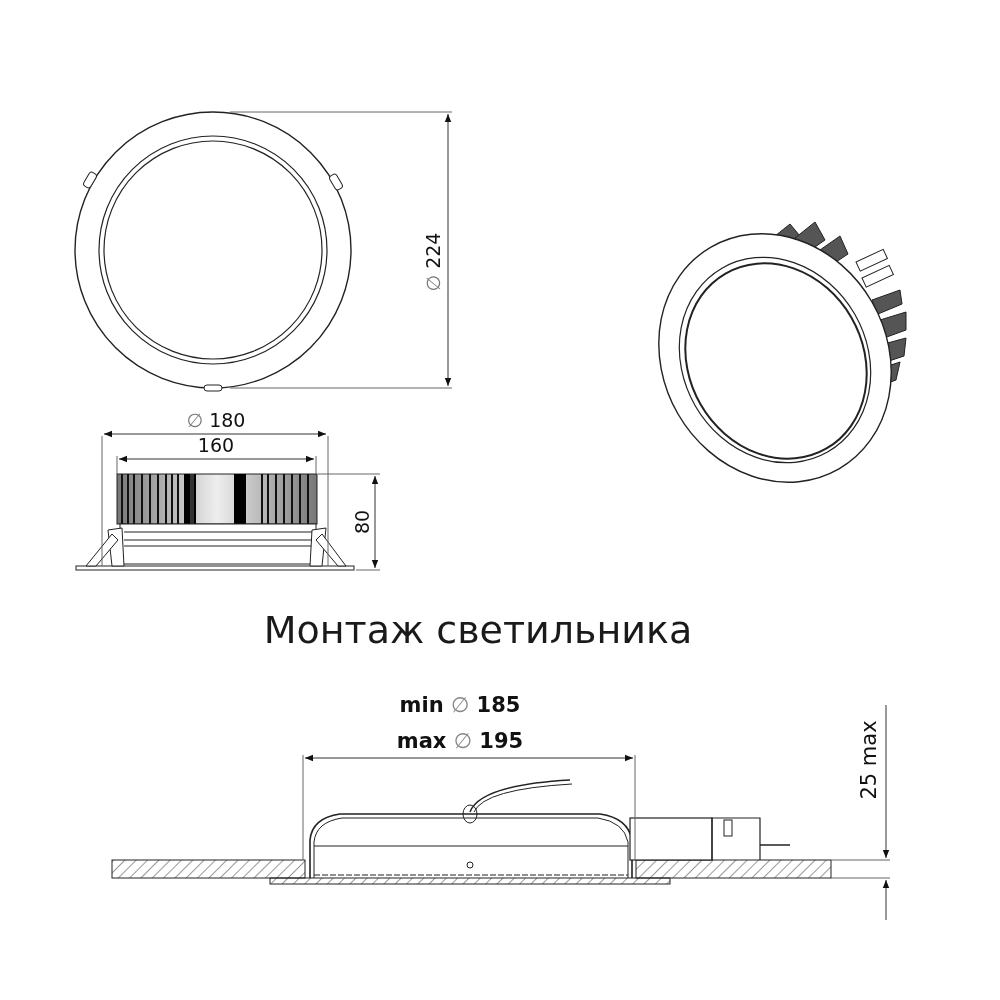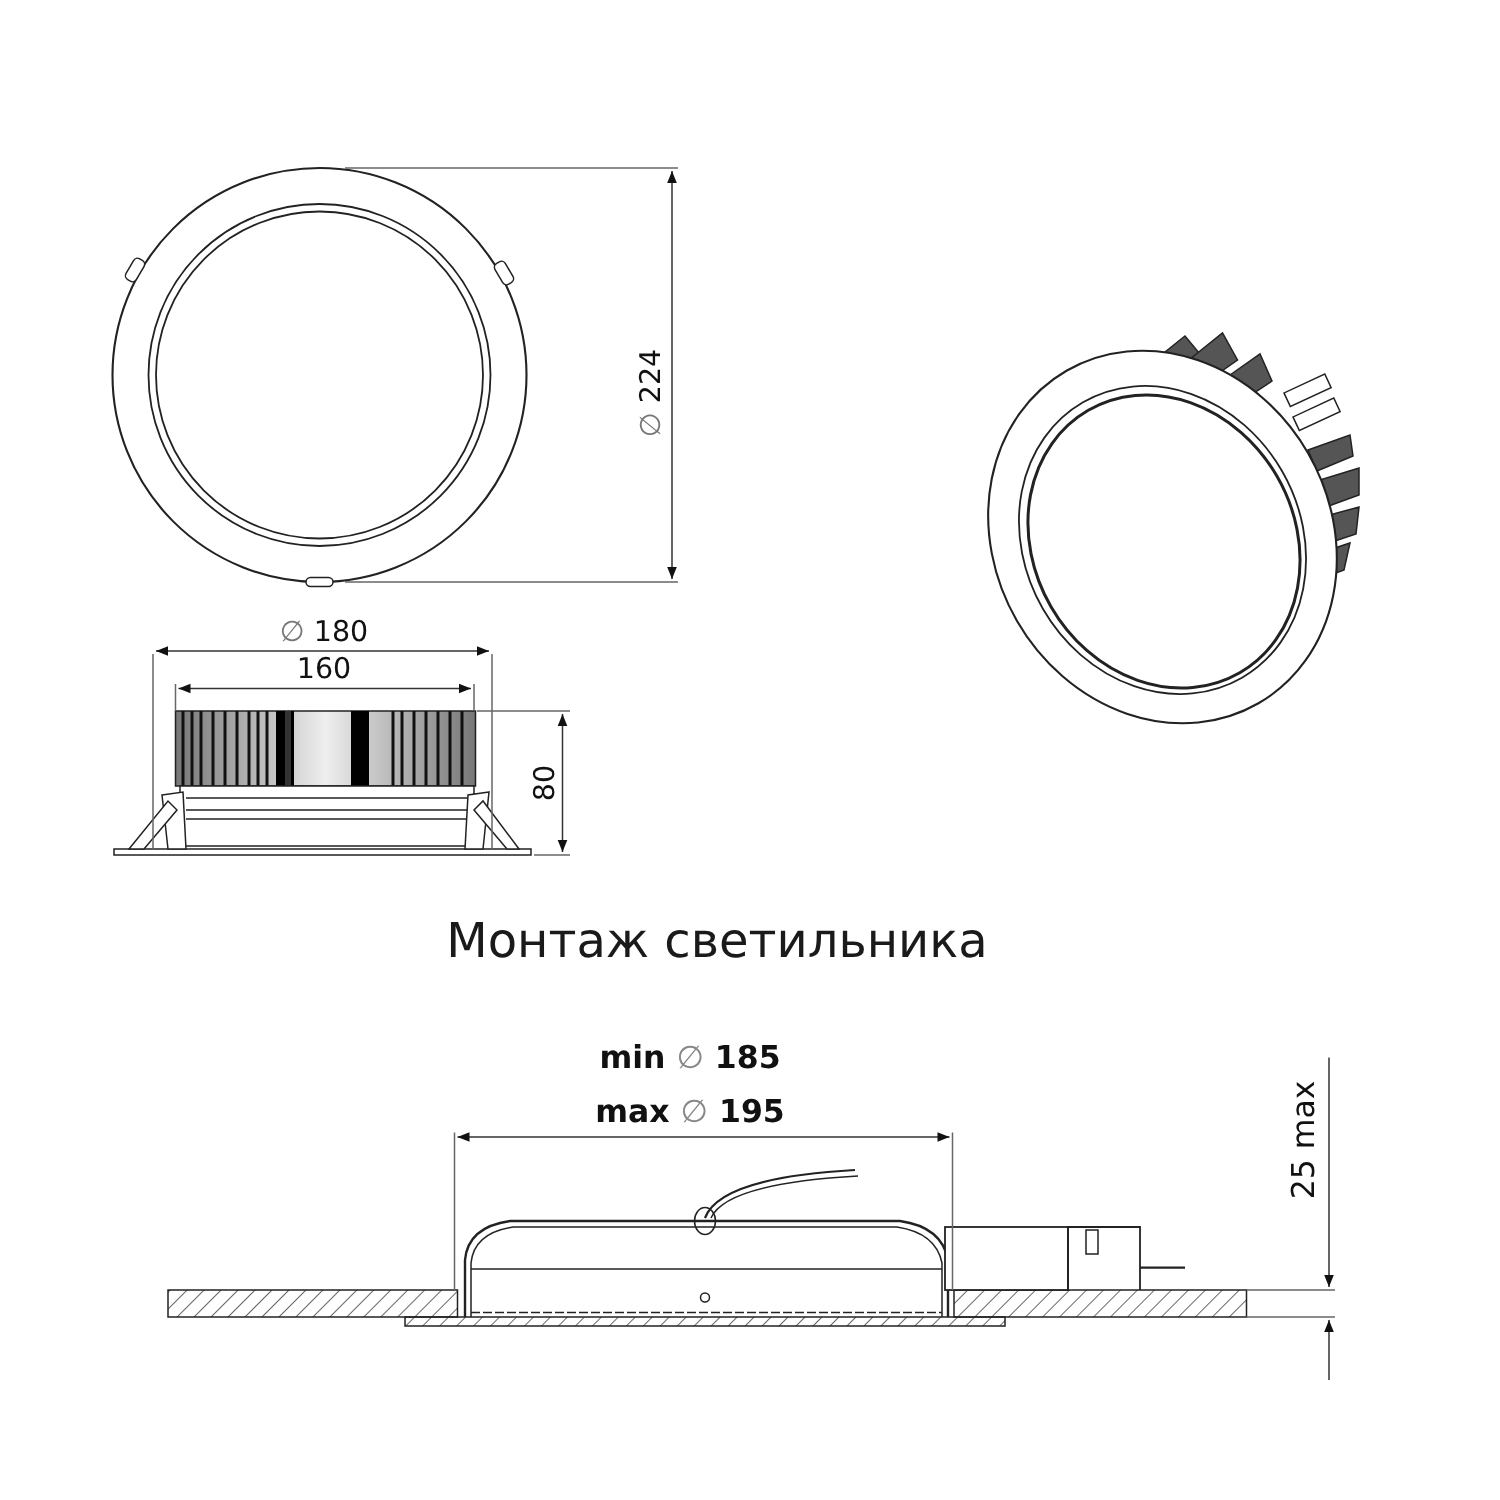--- a/index.html
+++ b/index.html
@@ -1,19 +1,19 @@
 <!DOCTYPE html>
 <html><head>
 <meta charset="utf-8">
 <style>
   html, body { margin:0; padding:0; background:#ffffff; }
   body { width:1000px; height:1000px; position:relative; overflow:hidden; font-family:"DejaVu Sans", sans-serif; }
   svg { position:absolute; left:0; top:0; }
   .dimtext { font-family:"DejaVu Sans", sans-serif; fill:#111; }
-  .title { position:absolute; left:0; width:956px; top:608px; text-align:center; font-size:32px; color:#1a1a1a; font-family:"DejaVu Sans", sans-serif; }
+  .title { position:absolute; left:0; width:956px; top:608px; text-align:center; font-size:38px; color:#1a1a1a; font-family:"DejaVu Sans", sans-serif; }
 </style>
 </head>
 <body>
 
 <svg width="1000" height="1000" viewBox="0 0 1000 1000">
   <defs>
     <marker id="arr" viewBox="0 0 10 10" refX="10" refY="5" markerWidth="10" markerHeight="8" orient="auto-start-reverse" markerUnits="userSpaceOnUse">
       <path d="M0,1 L10,5 L0,9 z" fill="#111"></path>
     </marker>
     <pattern id="hatch" patternUnits="userSpaceOnUse" width="8" height="8" patternTransform="rotate(45)">

